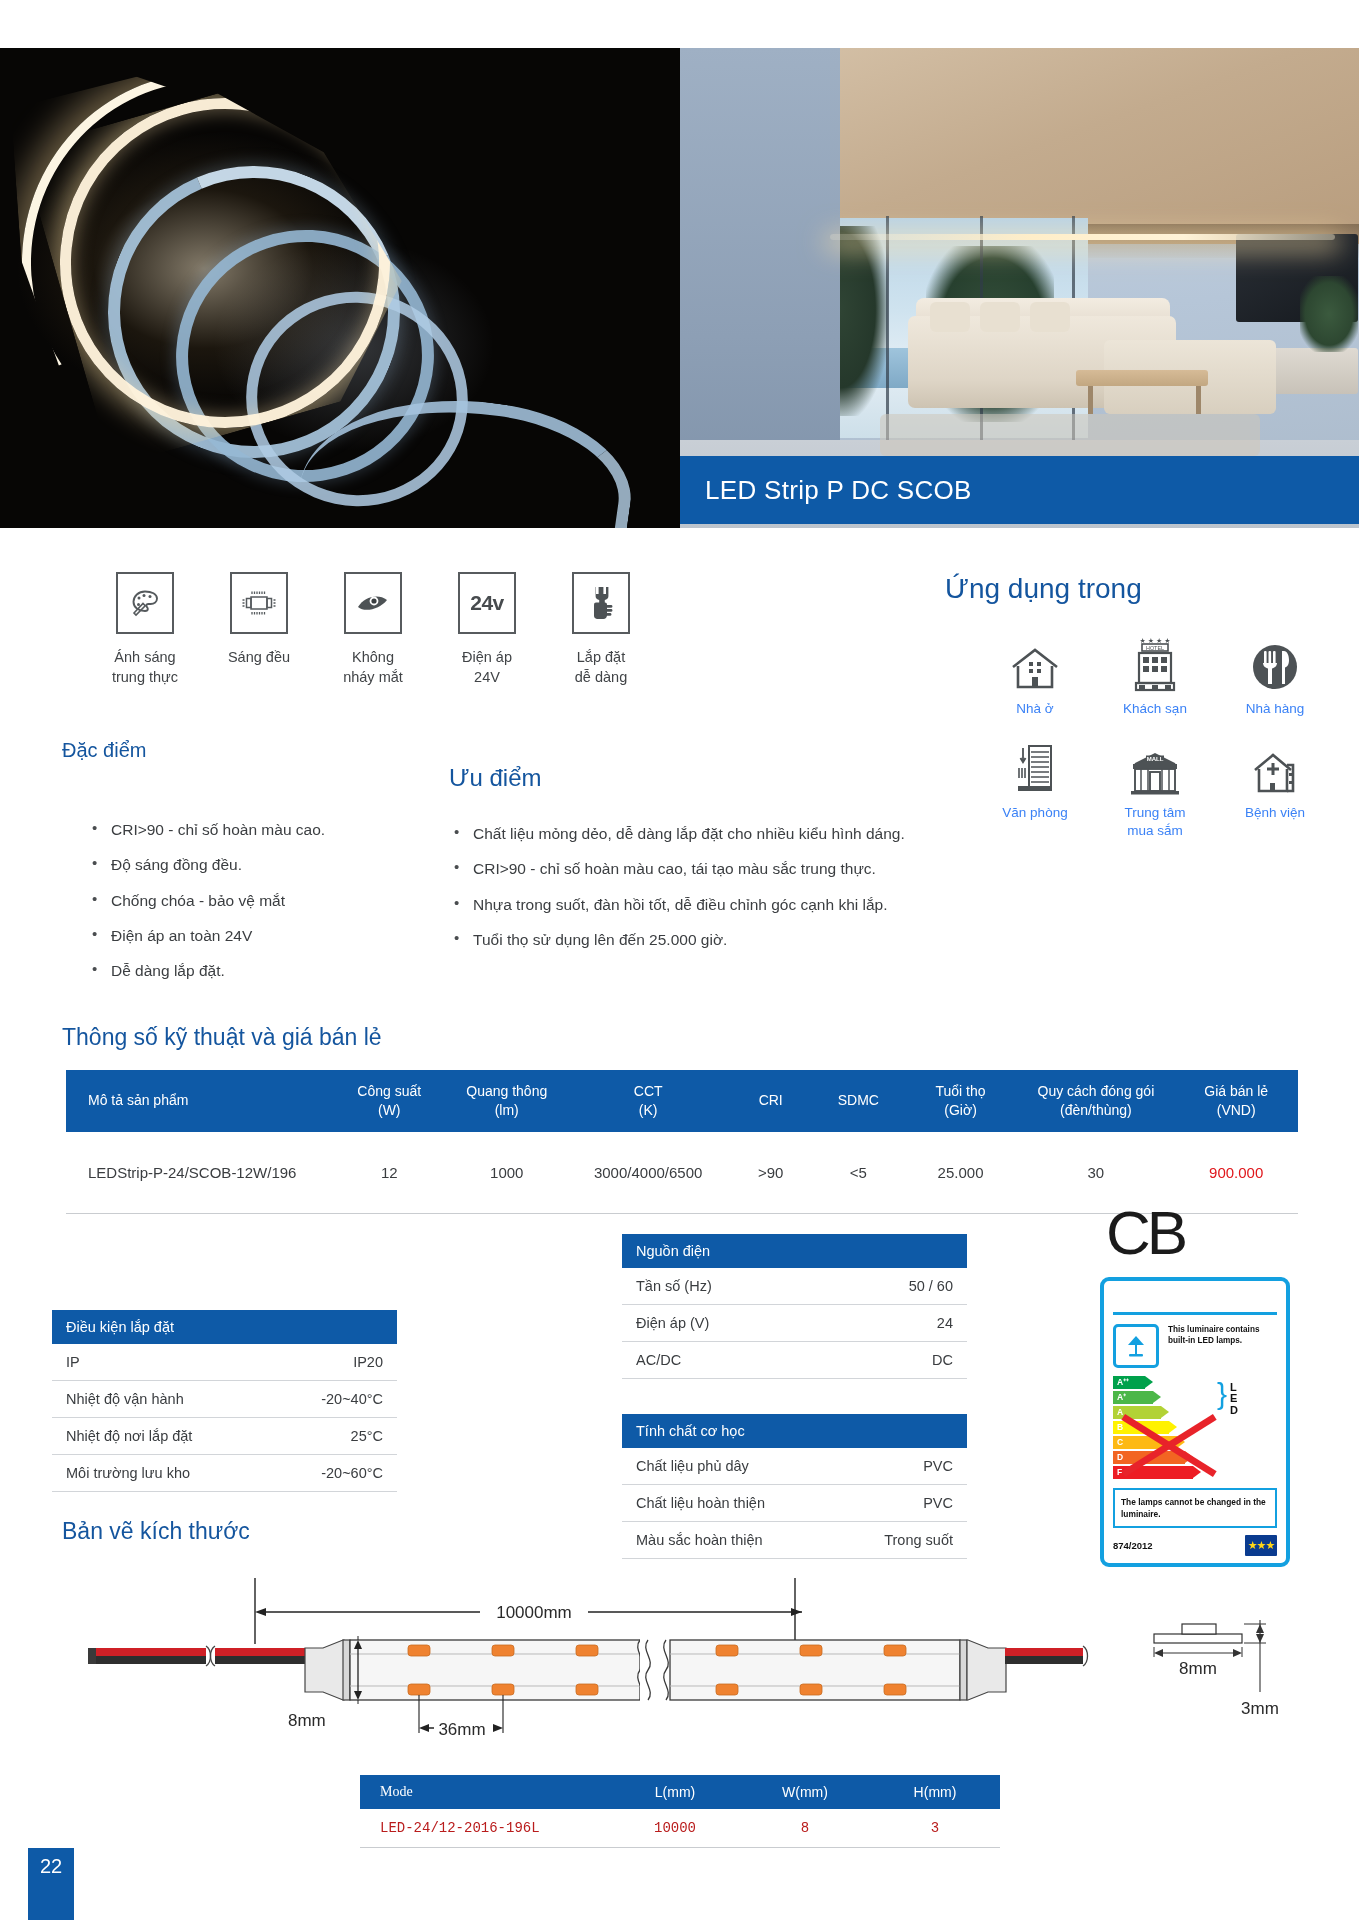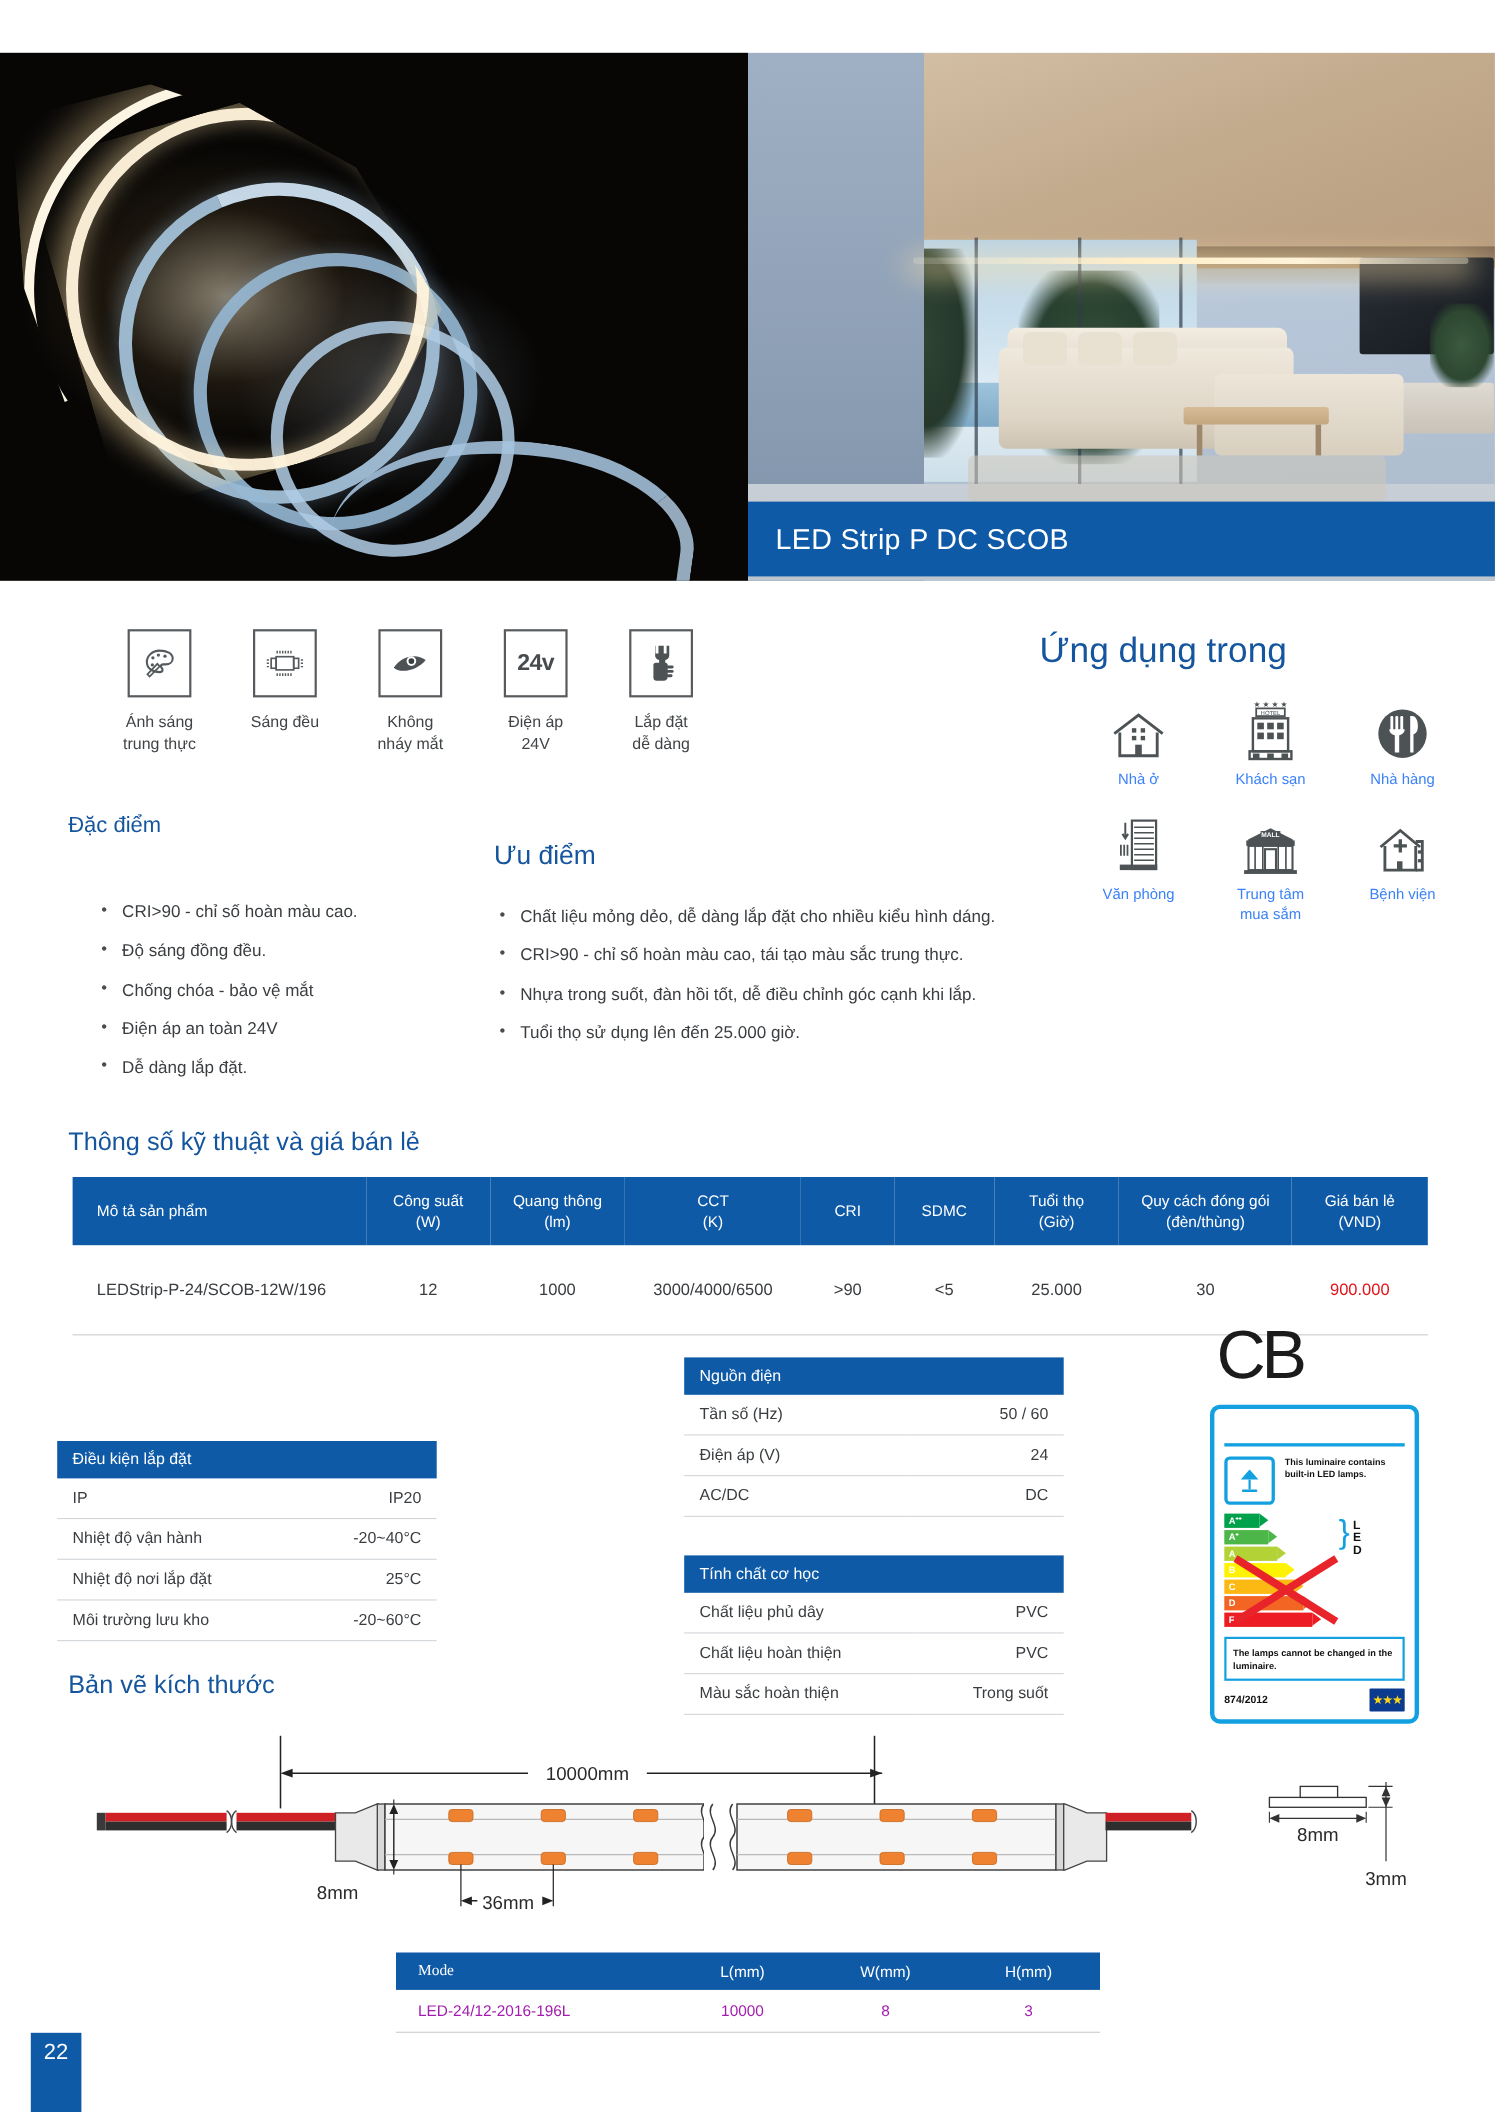--- a/index.html
+++ b/index.html
@@ -166,21 +166,21 @@
     display: flex; align-items: center; justify-content: center;
   }
   .feat-label {
     font-size: 14.5px; color: #414447; line-height: 1.38; white-space: pre-line;
   }
   .v24 { font-size: 21px; font-weight: bold; color: #474b4e; letter-spacing: -0.5px; }
 
   
   .apps-title {
     position: absolute; left: 945px; top: 573px;
-    font-size: 32px; color: #14559e;
+    font-size: 28px; color: #14559e;
   }
   .apps-grid {
     position: absolute; left: 975px; top: 630px; width: 360px;
     display: flex; flex-wrap: wrap;
   }
   .app { width: 120px; text-align: center; margin-bottom: 16px; }
   .app-ico {
     height: 62px; display: flex; align-items: flex-end; justify-content: center; margin-bottom: 8px;
   }
   .app-label { font-size: 13.5px; color: #3b82f6; line-height: 1.34; white-space: pre-line; }
@@ -284,22 +284,23 @@
   }
 
   
   .drawing { position: absolute; left: 40px; top: 1570px; width: 1290px; height: 200px; }
   .dim-tbl { position: absolute; left: 360px; top: 1775px; width: 640px; border-collapse: collapse; }
   .dim-tbl th {
     background: #0e5aa7; color: #fff; font-weight: 400; font-size: 14px; padding: 9px 6px; text-align: center;
   }
   .dim-tbl th.lft { text-align: left; padding-left: 20px; font-family: Liberation Serif, serif; }
   .dim-tbl td {
-    font-size: 14px; color: #a21caf; padding: 11px 6px; text-align: center;
+    font-size: 14px; color: #b91c1c; padding: 11px 6px; text-align: center;
     border-bottom: 1.1px solid #c9ccd0;
+    font-family: Liberation Mono, monospace;
   }
   .dim-tbl td.lft { text-align: left; padding-left: 20px; }
 
   
   .pagenum {
     position: absolute; left: 28px; top: 1848px; width: 46px; height: 72px;
     background: #0e5aa7; color: #fff; font-size: 20px;
     display: flex; align-items: flex-start; justify-content: center; padding-top: 7px;
   }
 </style>

